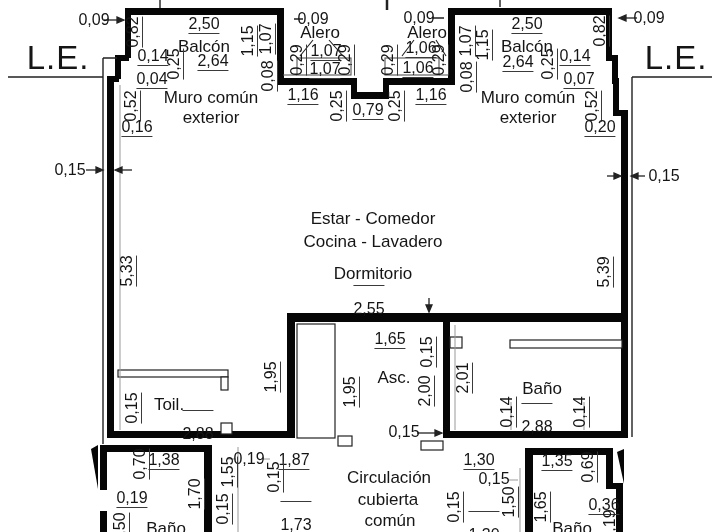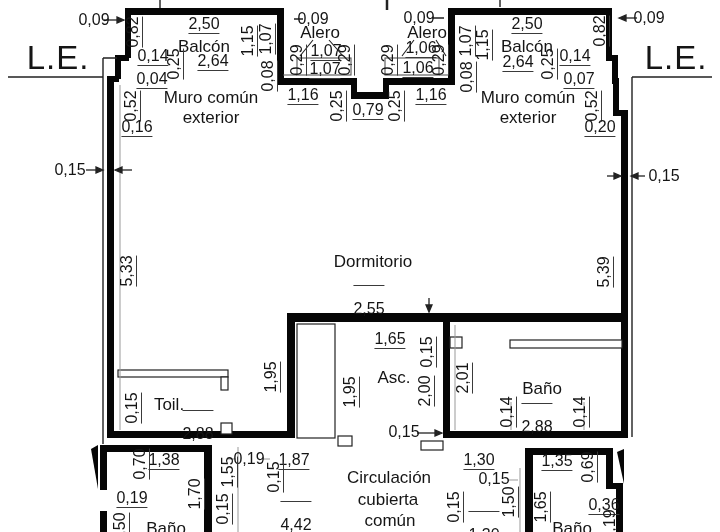--- a/index.html
+++ b/index.html
@@ -169,21 +169,23 @@
 <div class="lbl dim u" style="left:579px;top:80px">0,07</div>
 <div class="lbl dim rot u" style="left:593px;top:106px">0,52</div>
 <div class="lbl room" style="left:528px;top:97px">Muro común</div>
 <div class="lbl room" style="left:528px;top:117px">exterior</div>
 <div class="lbl dim u" style="left:600px;top:128px">0,20</div>
 <div class="lbl dim rot u" style="left:601px;top:31px">0,82</div>
 <div class="lbl dim" style="left:649px;top:18px">0,09</div>
 
 <div class="lbl dim" style="left:70px;top:170px">0,15</div>
 <div class="lbl dim rot u" style="left:128px;top:271px">5,33</div>
-<div class="lbl room" style="left:373px;top:261px">Dormitorio</div>
+<div class="lbl room" style="left:373px;top:218px">Estar - Comedor</div>
+<div class="lbl room" style="left:373px;top:241px">Cocina - Lavadero</div>
+<div class="lbl room" style="left:373px;top:273px">Dormitorio</div>
 <div class="lbl dim o" style="left:369px;top:301px">2,55</div>
 <div class="lbl dim rot u" style="left:605px;top:272px">5,39</div>
 <div class="lbl dim" style="left:664px;top:176px">0,15</div>
 
 <div class="lbl dim u" style="left:390px;top:340px">1,65</div>
 <div class="lbl dim rot u" style="left:428px;top:352px">0,15</div>
 <div class="lbl room" style="left:394px;top:377px">Asc.</div>
 <div class="lbl dim rot u" style="left:272px;top:377px">1,95</div>
 <div class="lbl dim rot u" style="left:351px;top:392px">1,95</div>
 <div class="lbl dim rot u" style="left:426px;top:391px">2,00</div>
@@ -202,21 +204,21 @@
 <div class="lbl dim u" style="left:132px;top:499px">0,19</div>
 <div class="lbl dim rot u" style="left:196px;top:494px">1,70</div>
 <div class="lbl dim rot u" style="left:121px;top:528px">0,50</div>
 <div class="lbl room" style="left:166px;top:528px">Baño</div>
 
 <div class="lbl dim" style="left:249px;top:459px">0,19</div>
 <div class="lbl dim u" style="left:294px;top:461px">1,87</div>
 <div class="lbl dim rot u" style="left:229px;top:472px">1,55</div>
 <div class="lbl dim rot u" style="left:275px;top:477px">0,15</div>
 <div class="lbl dim rot u" style="left:224px;top:509px">0,15</div>
-<div class="lbl dim o" style="left:296px;top:517px">4,42</div>
+<div class="lbl dim o" style="left:296px;top:517px">1,73</div>
 <div class="lbl room" style="left:389px;top:477px">Circulación</div>
 <div class="lbl room" style="left:388px;top:499px">cubierta</div>
 <div class="lbl room" style="left:390px;top:520px">común</div>
 
 <div class="lbl dim u" style="left:479px;top:461px">1,30</div>
 <div class="lbl dim" style="left:494px;top:479px">0,15</div>
 <div class="lbl dim rot u" style="left:510px;top:502px">1,50</div>
 <div class="lbl dim rot u" style="left:455px;top:507px">0,15</div>
 <div class="lbl dim o" style="left:484px;top:527px">1,30</div>
 

